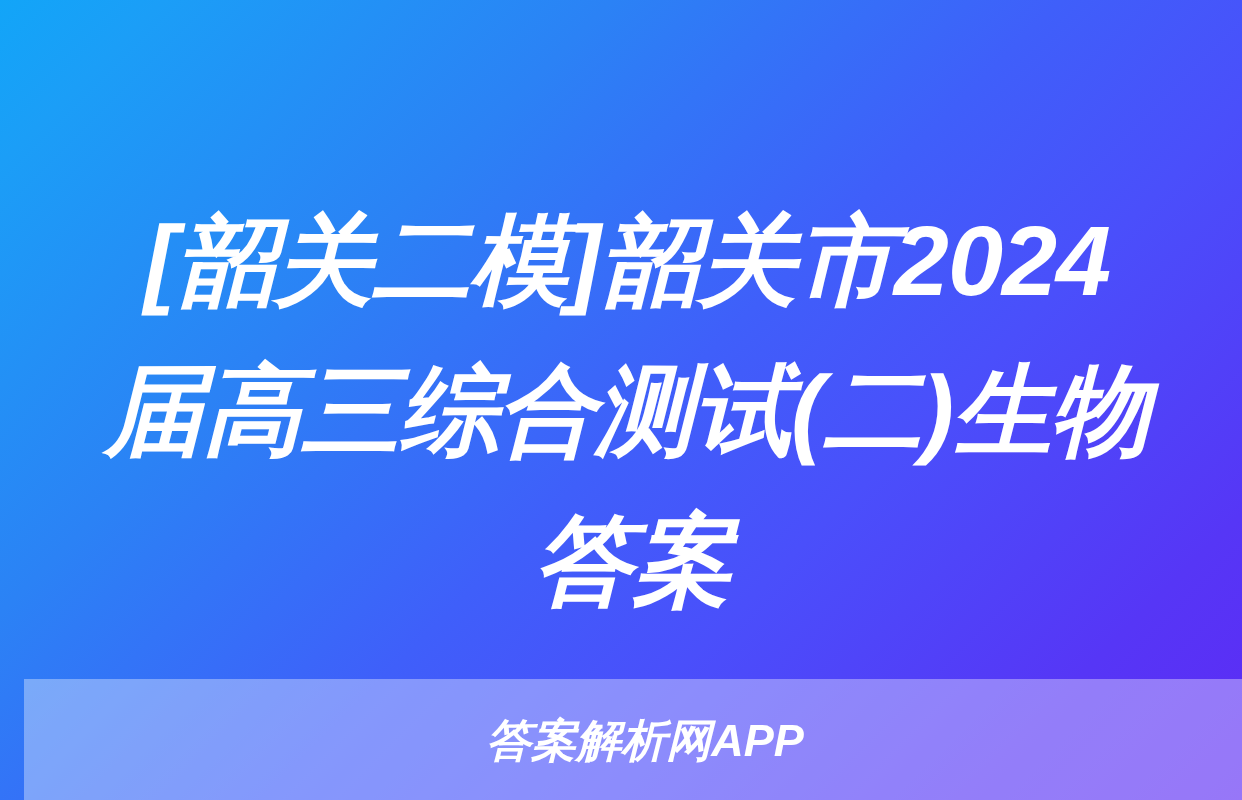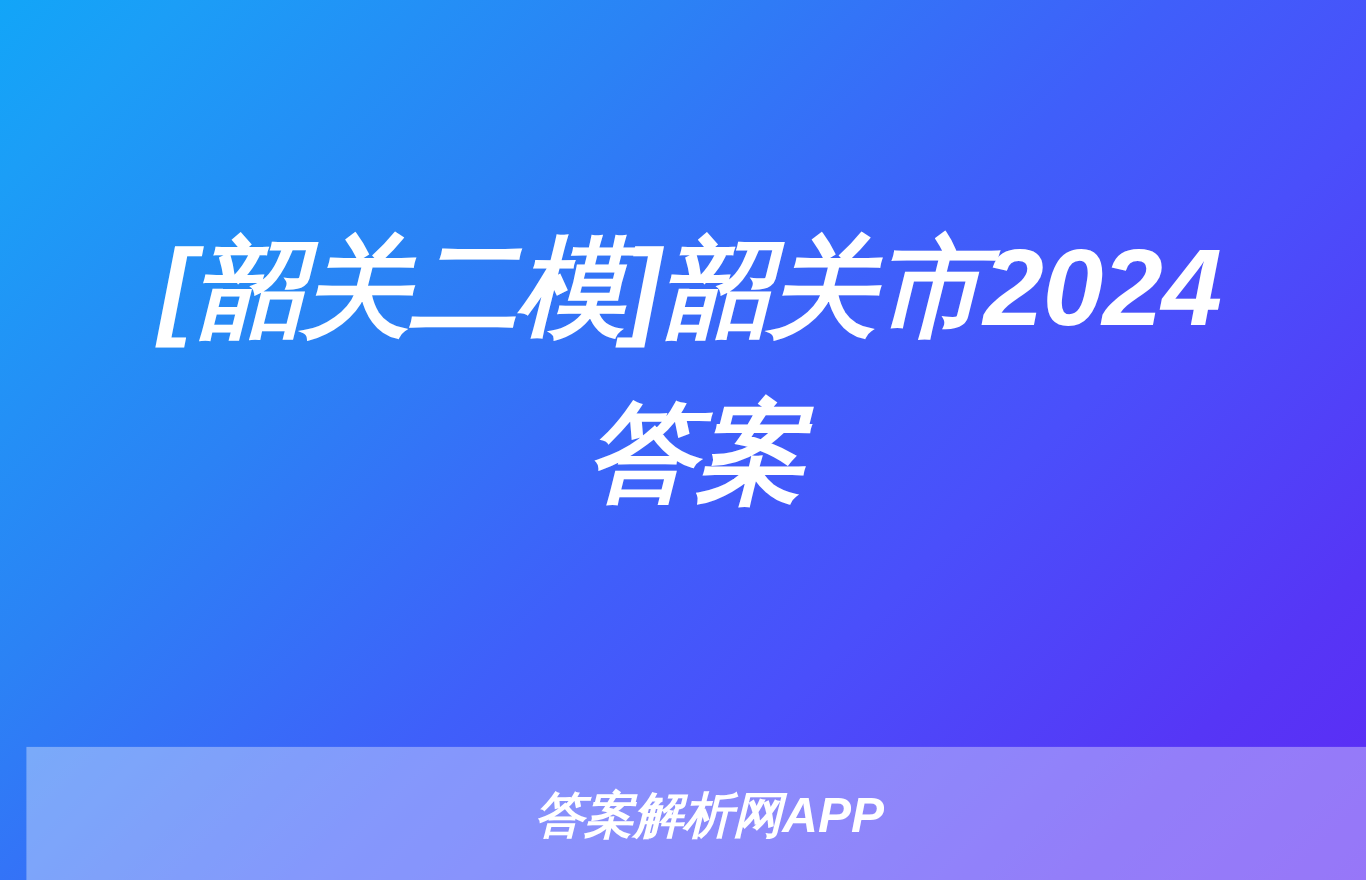--- a/index.html
+++ b/index.html
@@ -82,20 +82,21 @@
     top: 1px;
   }
 </style>
 </head>
 <body>
 
 <div id="poster">
 
   <div id="headline">
     <span class="hl-line">[韶关二模]韶关市2024</span>
+    <span class="hl-line">届高三综合测试(二)生物</span>
     <span class="hl-line short">答案</span>
   </div>
 
   <div id="footer-band">
     <span id="footer-label">答案解析网APP</span>
   </div>
 
 </div>
 
 </body></html>

